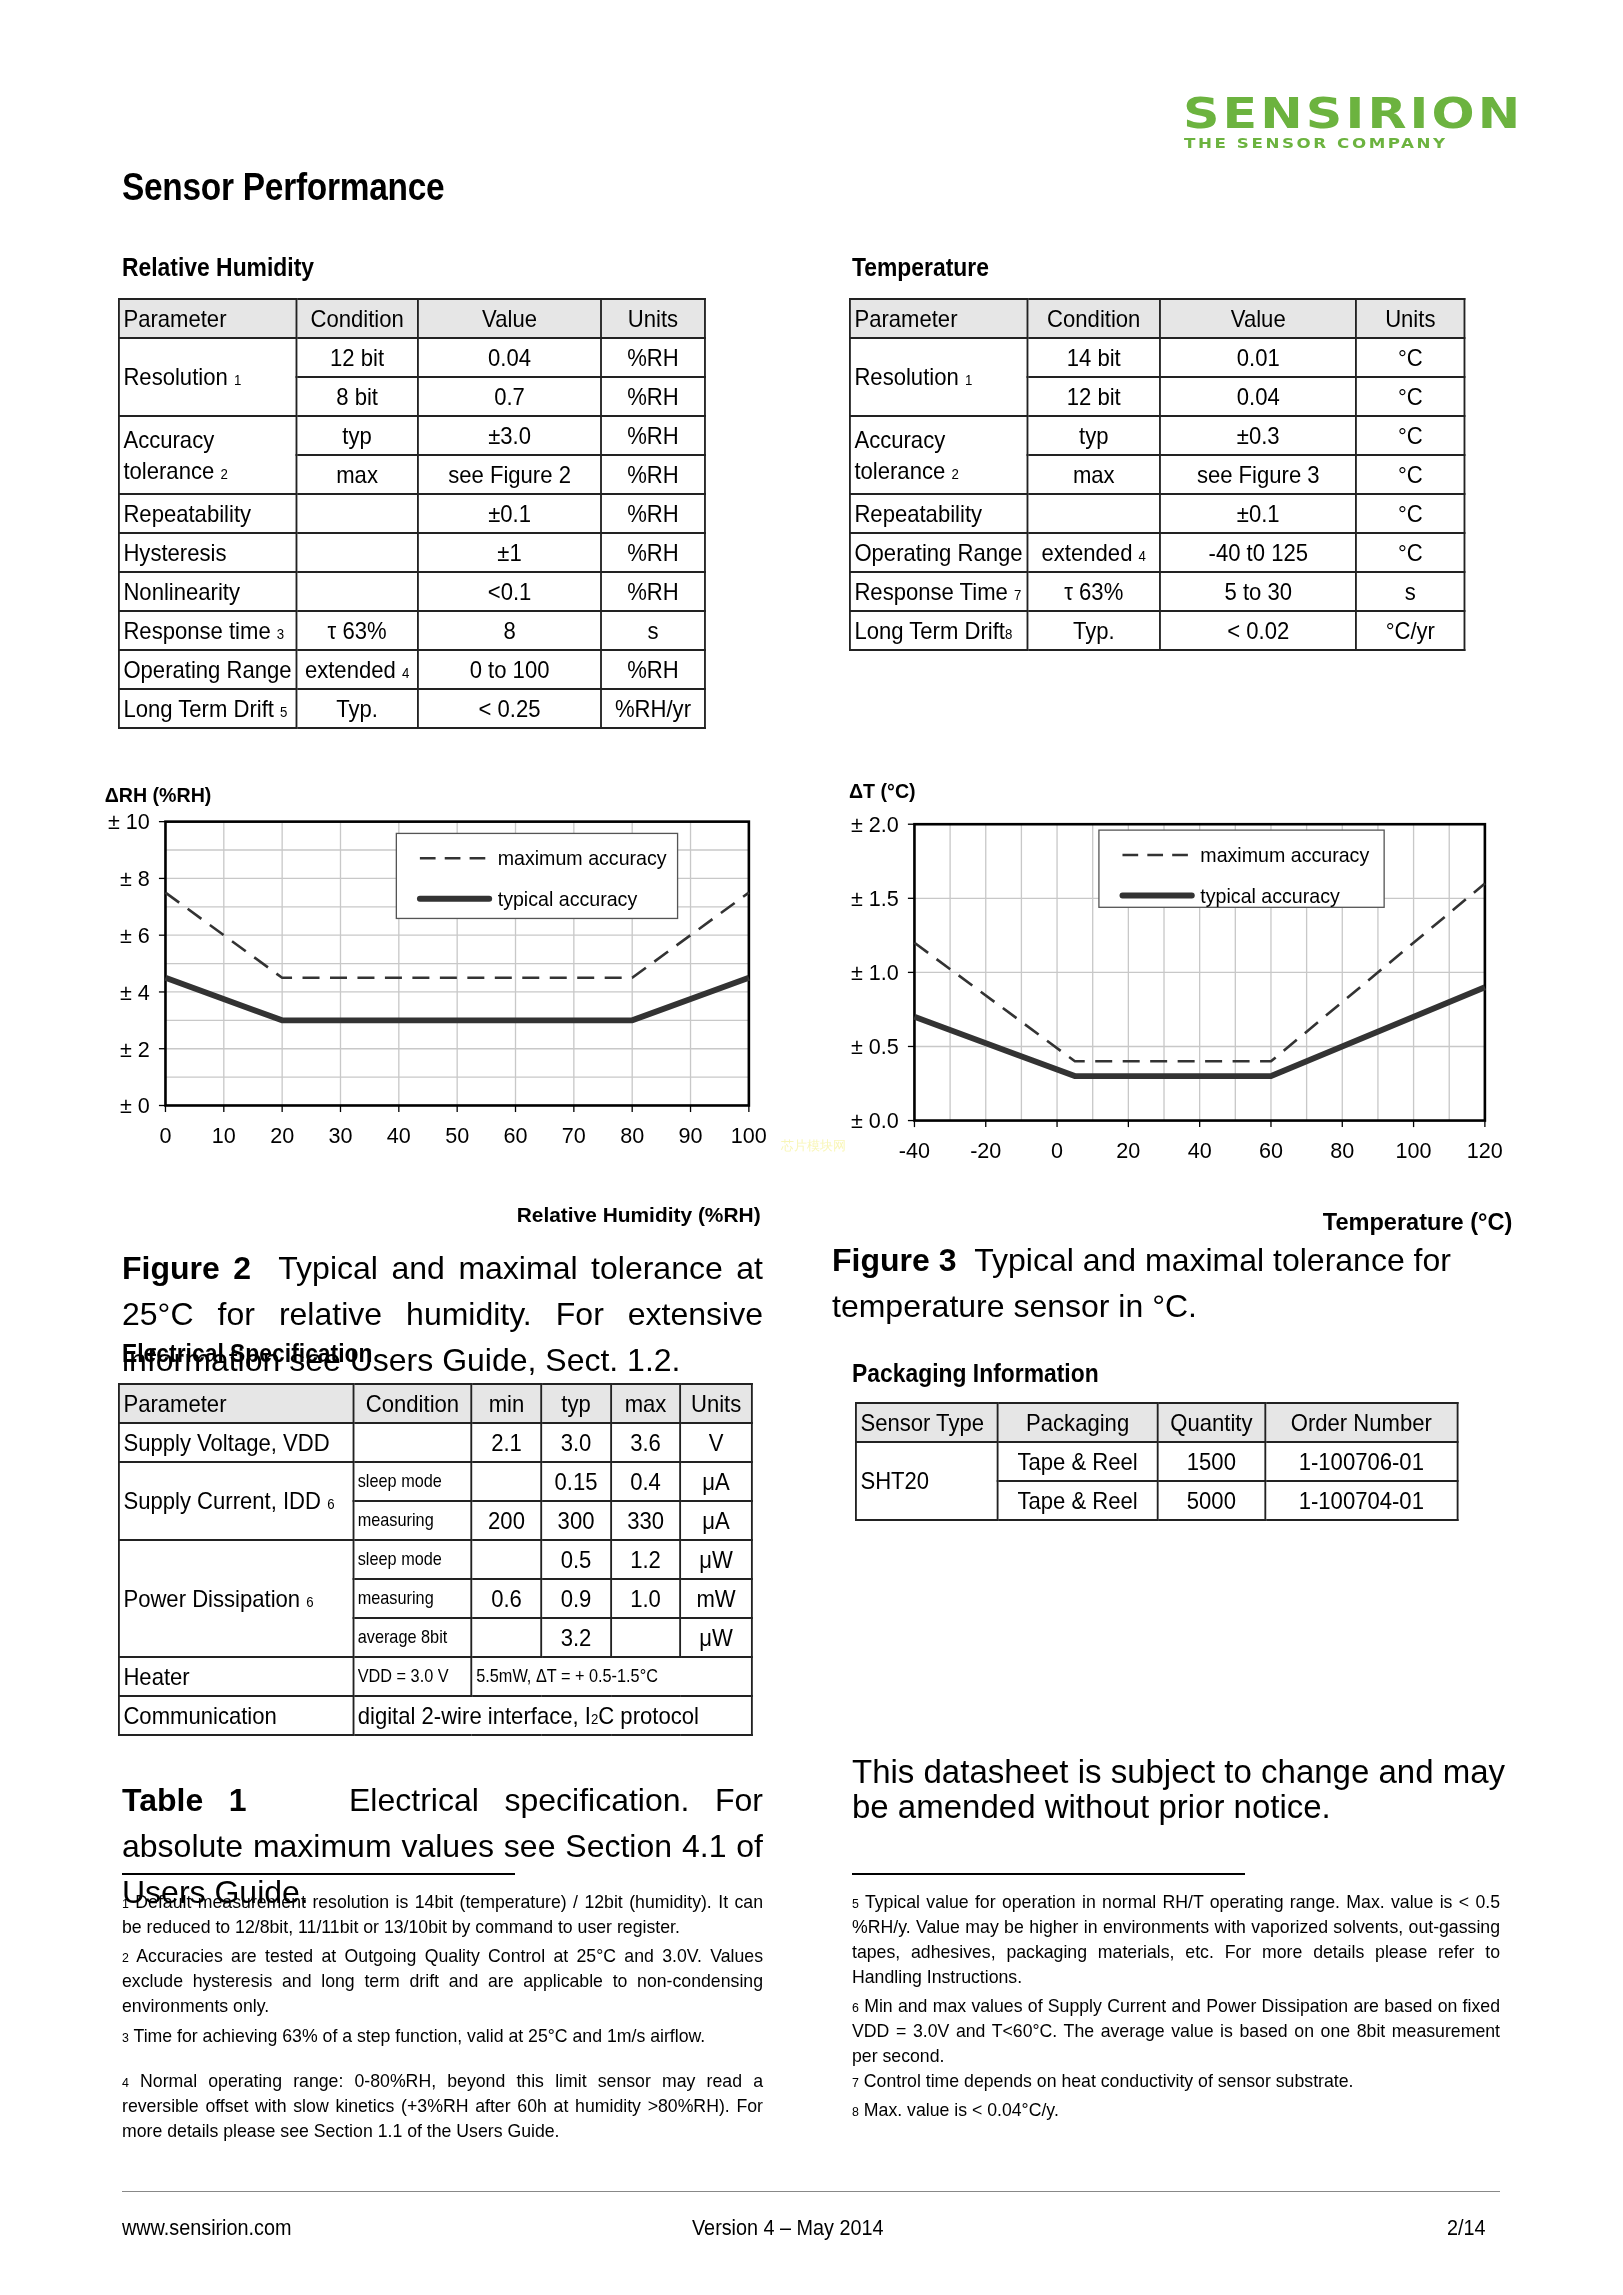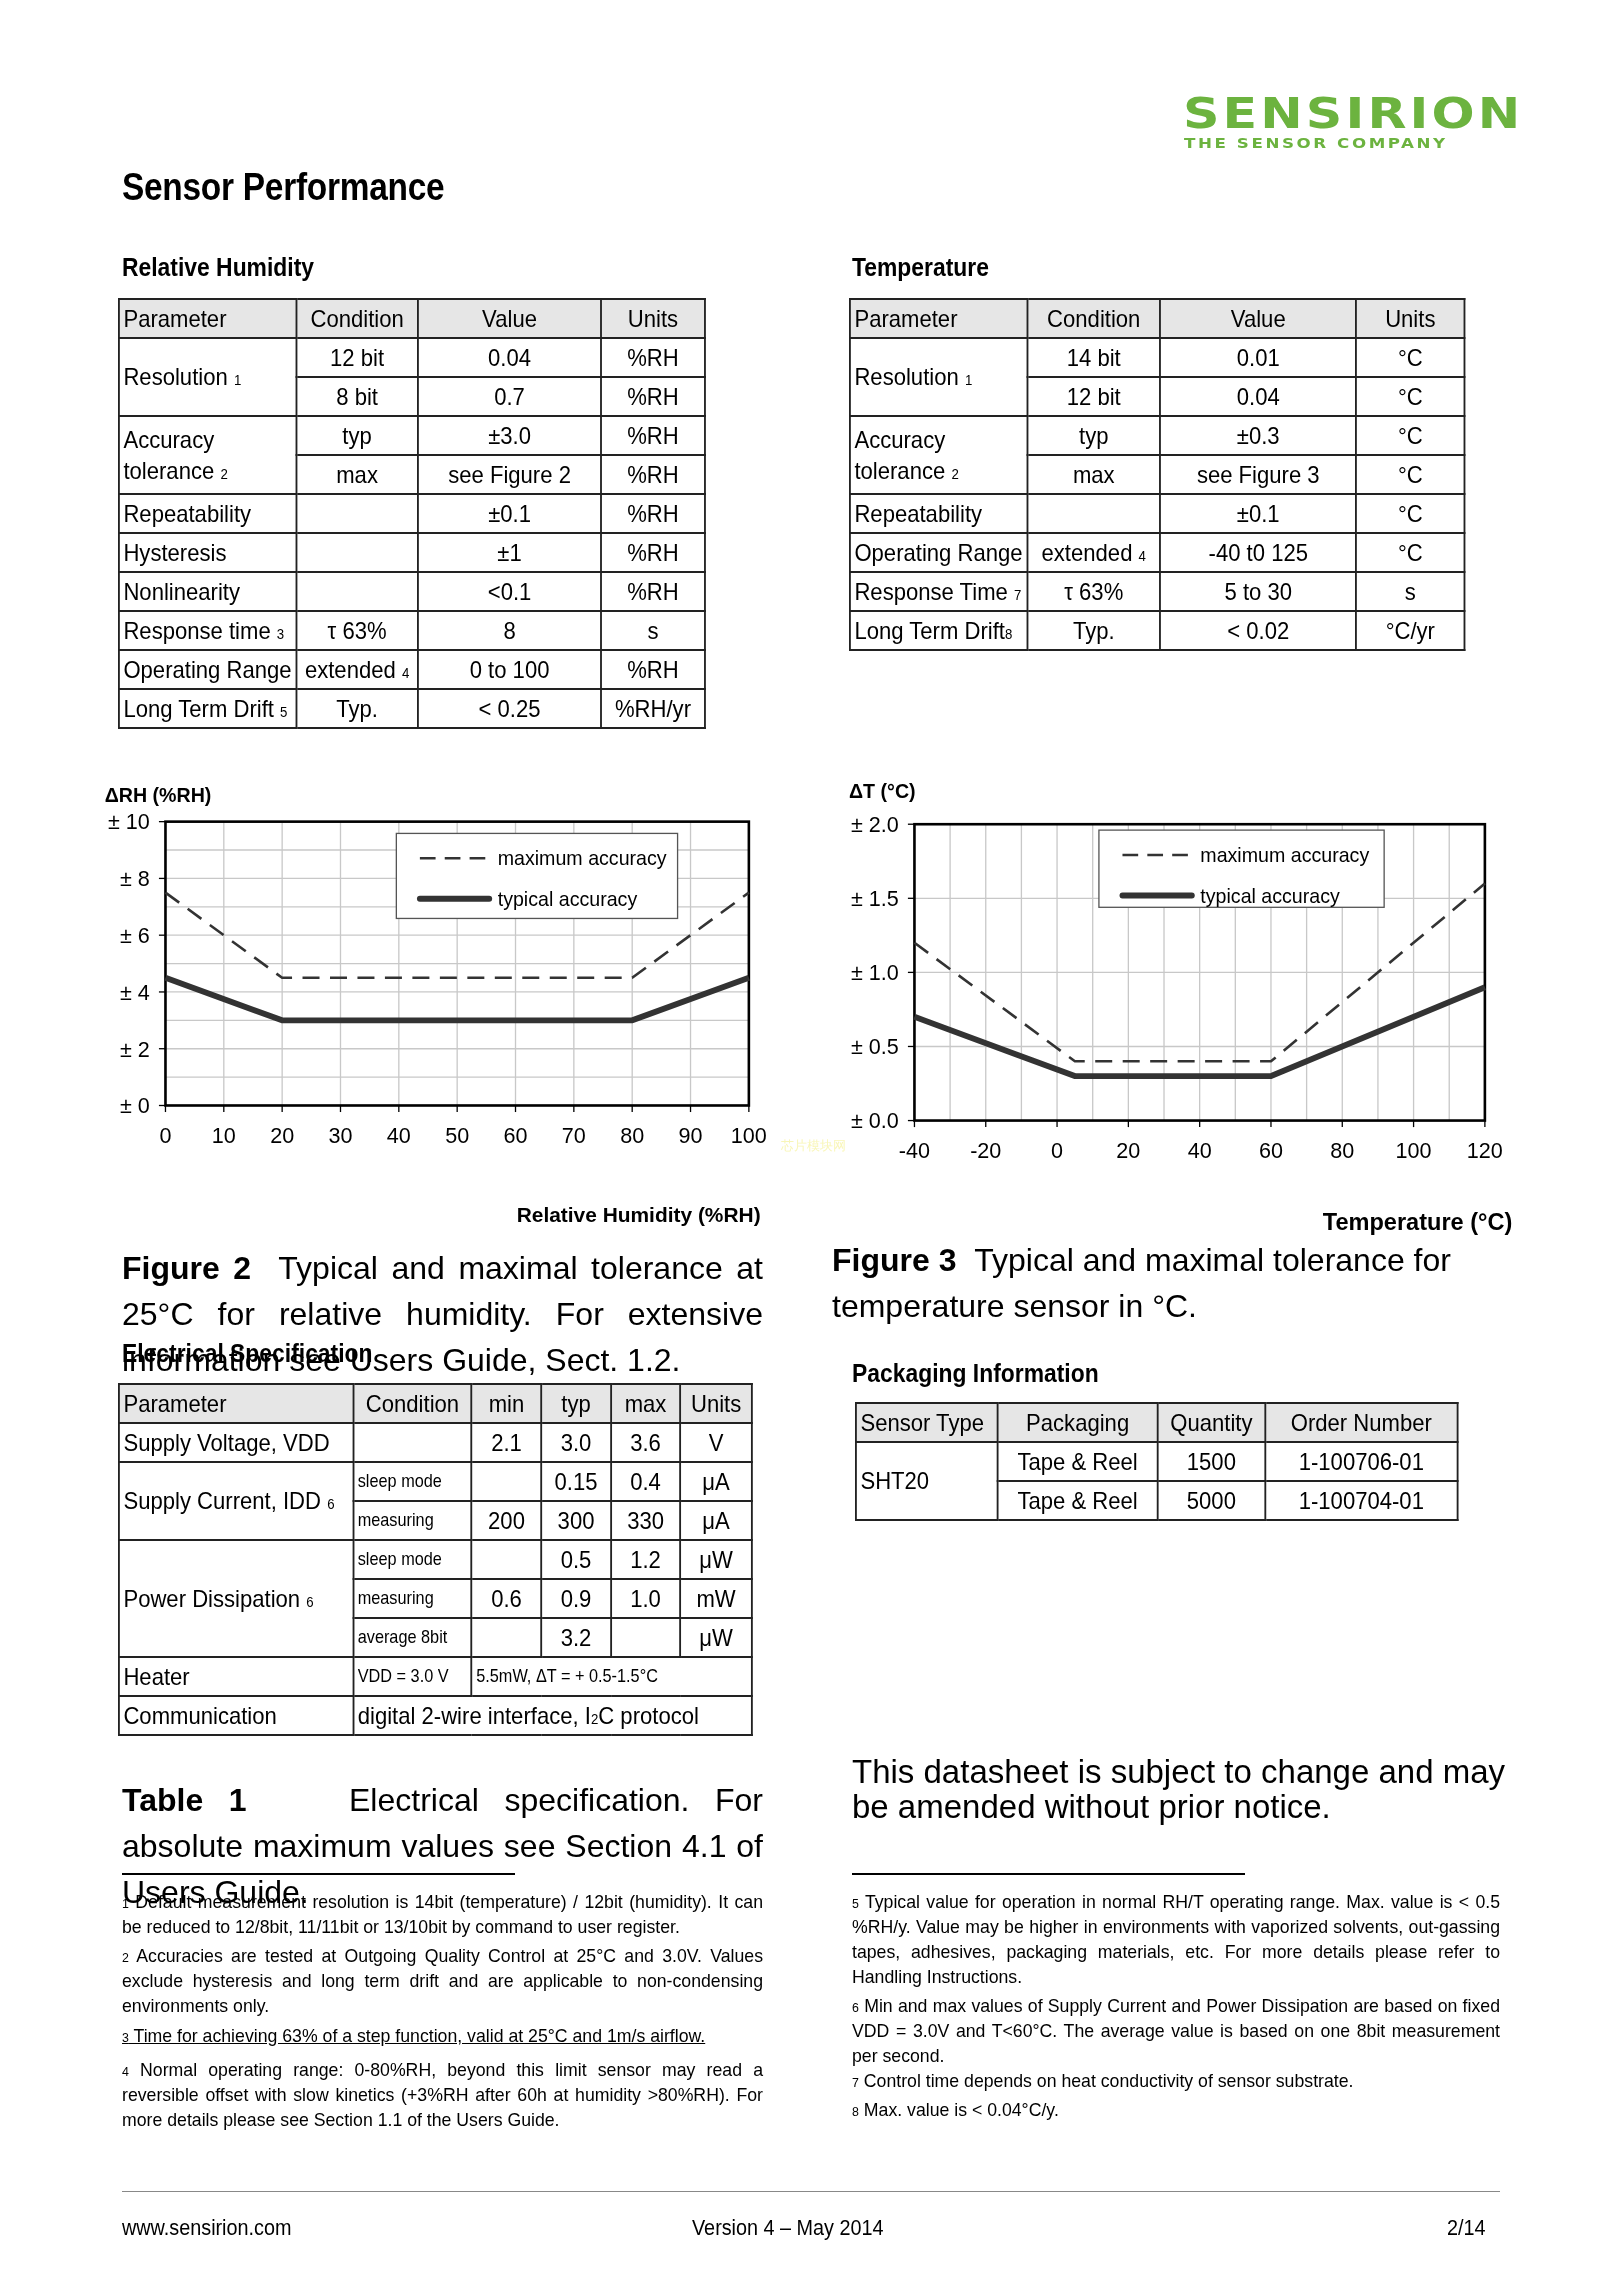--- a/index.html
+++ b/index.html
@@ -422,21 +422,21 @@
   </table>
 
 <div class="abs notice" style="left:852px; top:1754px; width:654px;">This datasheet is subject to change and may be amended without prior notice.</div>
 
 <div class="abs rule" style="left:122px; top:1873px; width:393px;"></div>
 <div class="abs rule" style="left:852px; top:1873px; width:393px;"></div>
 
 <div class="abs" style="left:122px; top:1890px; width:641px;" id="fn-left">
     <div class="fn" style="margin-bottom: 3.9px;"><sup>1</sup><span> Default measurement resolution is 14bit (temperature) / 12bit (humidity). It can be reduced to 12/8bit, 11/11bit or 13/10bit by command to user register.</span></div>
     <div class="fn" style="margin-bottom: 5px;"><sup>2</sup><span> Accuracies are tested at Outgoing Quality Control at 25°C and 3.0V. Values exclude hysteresis and long term drift and are applicable to non-condensing environments only.</span></div>
-    <div class="fn" style="margin-bottom: 9px; text-decoration: underline;"><sup>3</sup><span> Time for achieving 63% of a step function, valid at 25°C and 1m/s airflow.</span></div>
+    <div class="fn" style="margin-bottom: 20px;"><sup>3</sup><span> Time for achieving 63% of a step function, valid at 25°C and 1m/s airflow.</span></div>
     <div class="fn" style="margin-bottom: 13px;"><sup>4</sup><span> Normal operating range: 0-80%RH, beyond this limit sensor may read a reversible offset with slow kinetics (+3%RH after 60h at humidity &gt;80%RH). For more details please see Section 1.1 of the Users Guide.</span></div>
   </div>
 <div class="abs" style="left:852px; top:1890px; width:648px;" id="fn-right">
     <div class="fn" style="margin-bottom: 3.9px;"><sup>5</sup><span> Typical value for operation in normal RH/T operating range. Max. value is &lt; 0.5 %RH/y. Value may be higher in environments with vaporized solvents, out-gassing tapes, adhesives, packaging materials, etc. For more details please refer to Handling Instructions.</span></div>
     <div class="fn" style="margin-bottom: 0;"><sup>6</sup><span> Min and max values of Supply Current and Power Dissipation are based on fixed VDD = 3.0V and T&lt;60°C. The average value is based on one 8bit measurement per second.</span></div>
     <div class="fn" style="margin-bottom: 3.9px;"><sup>7</sup><span> Control time depends on heat conductivity of sensor substrate.</span></div>
     <div class="fn" style="margin-bottom: 3.9px;"><sup>8</sup><span> Max. value is &lt; 0.04°C/y.</span></div>
   </div>
 
 <div class="abs footer-line"></div>

